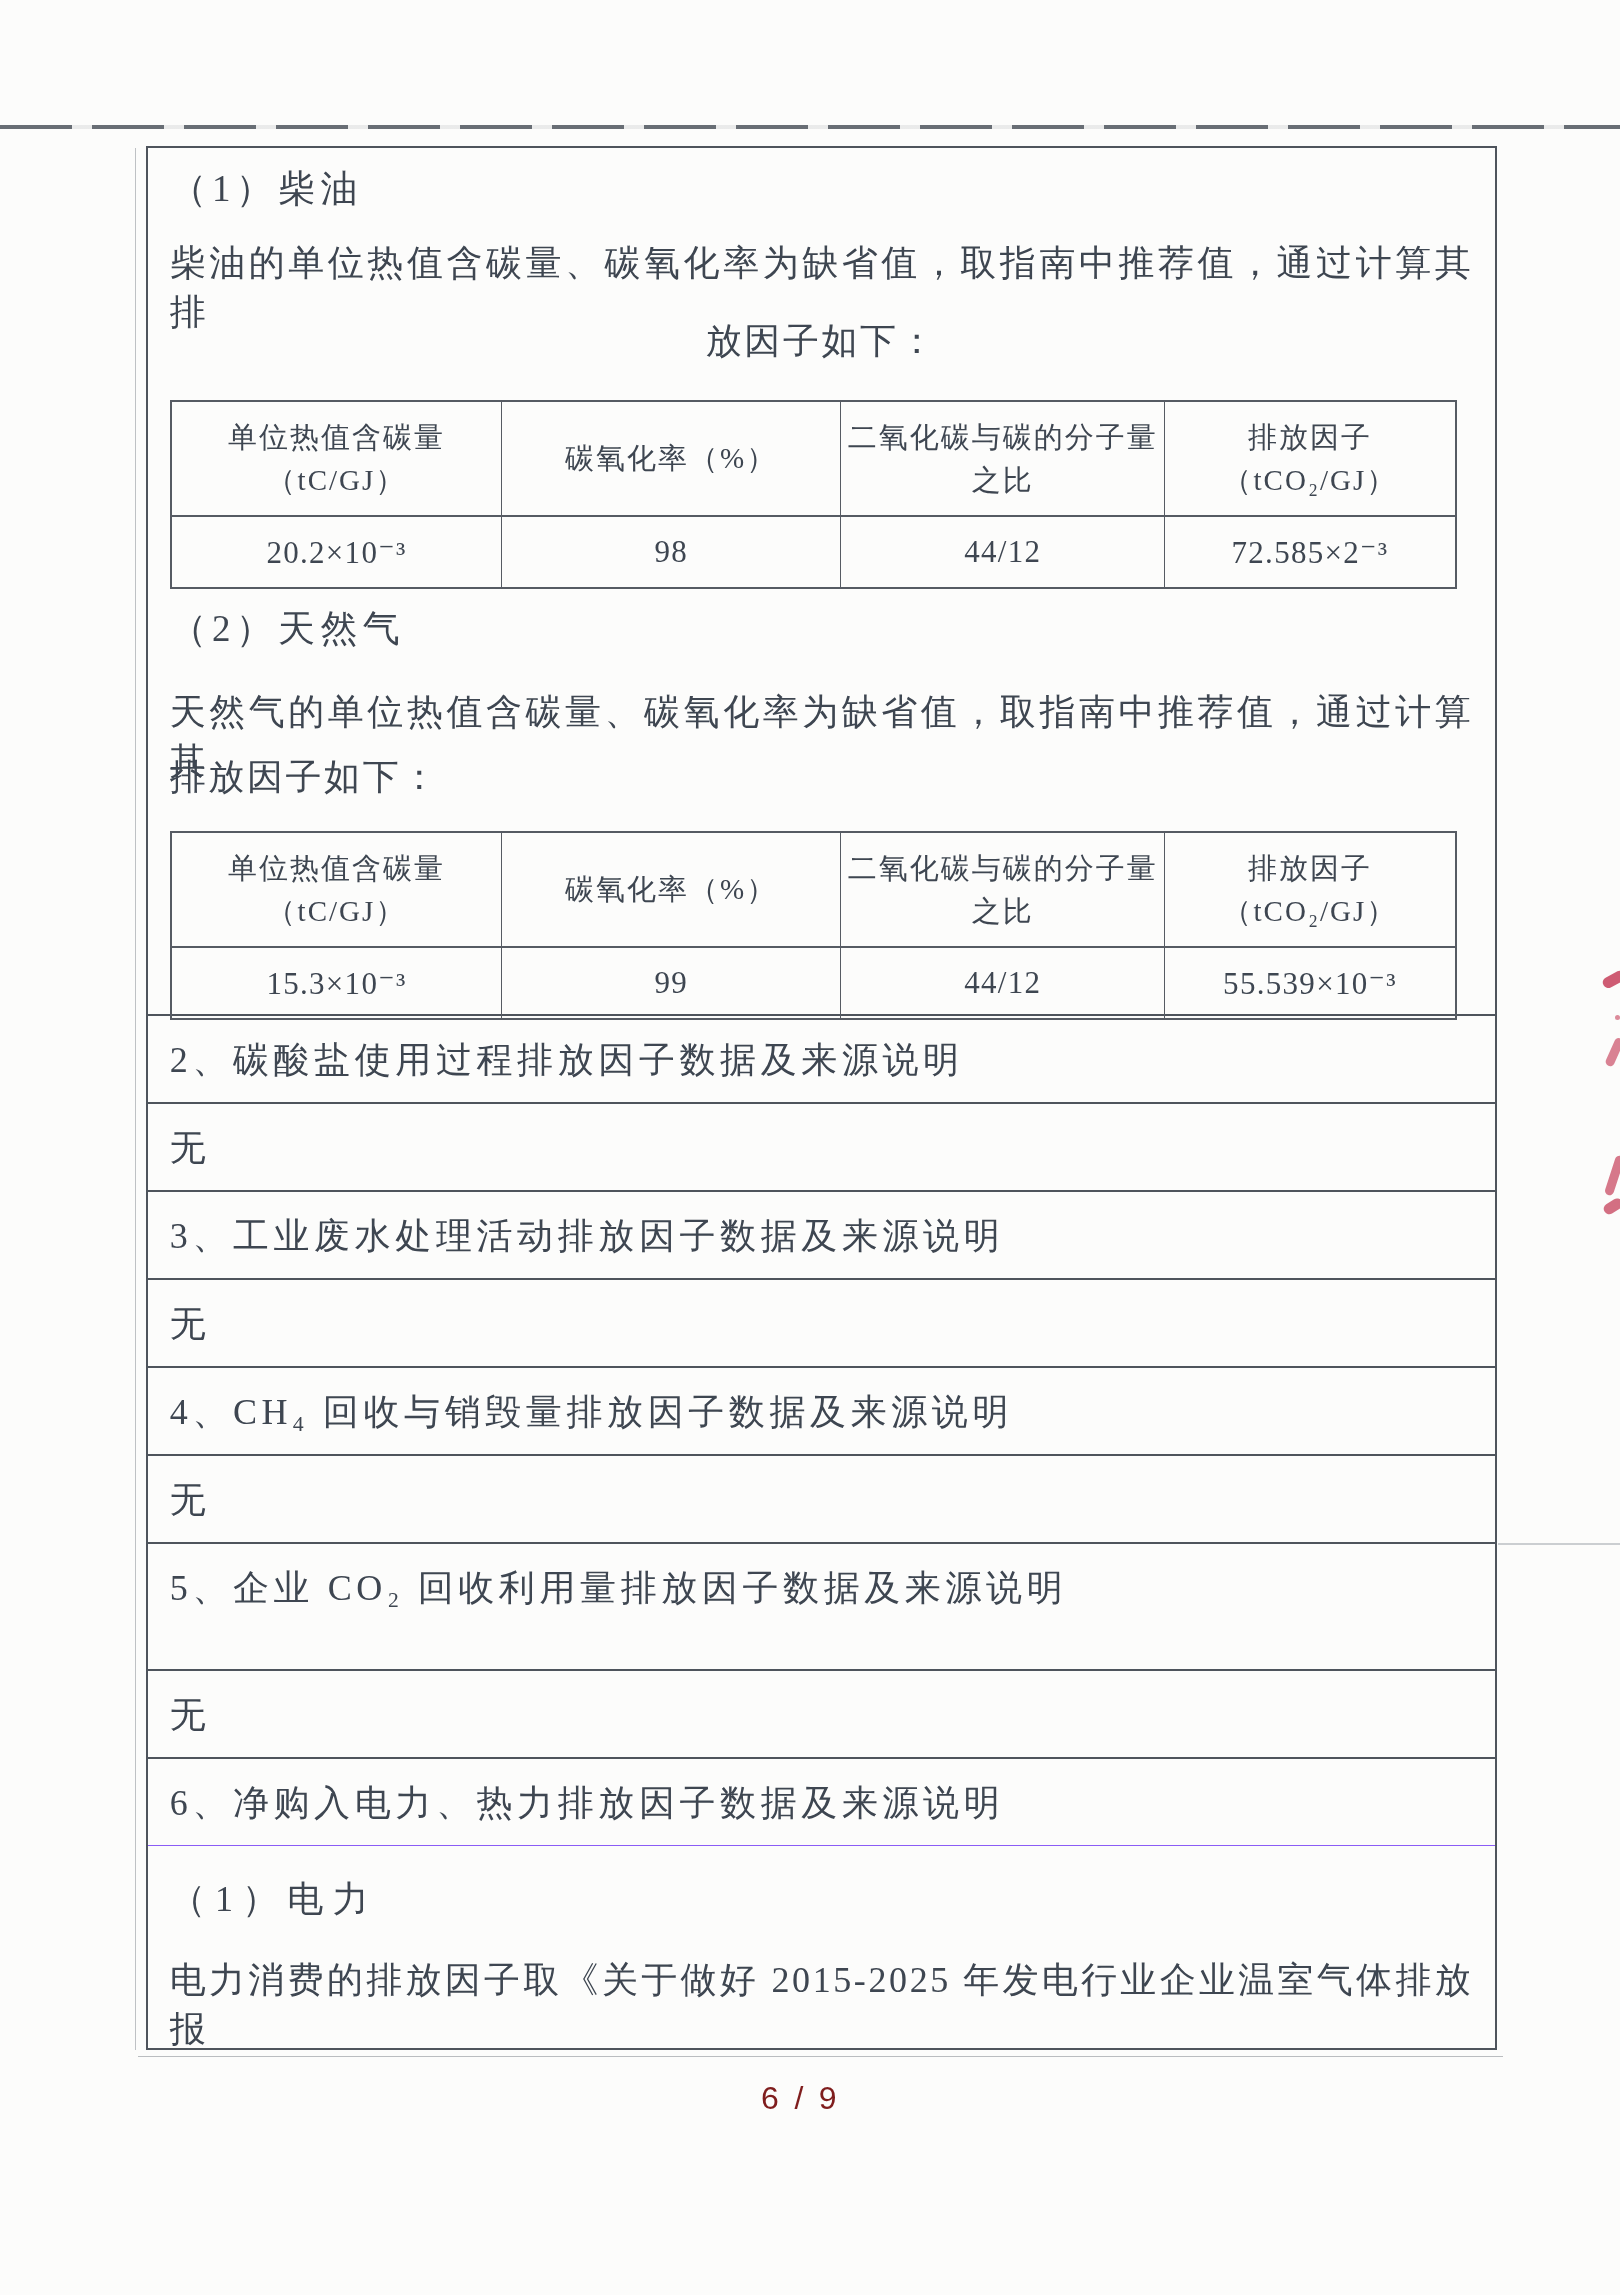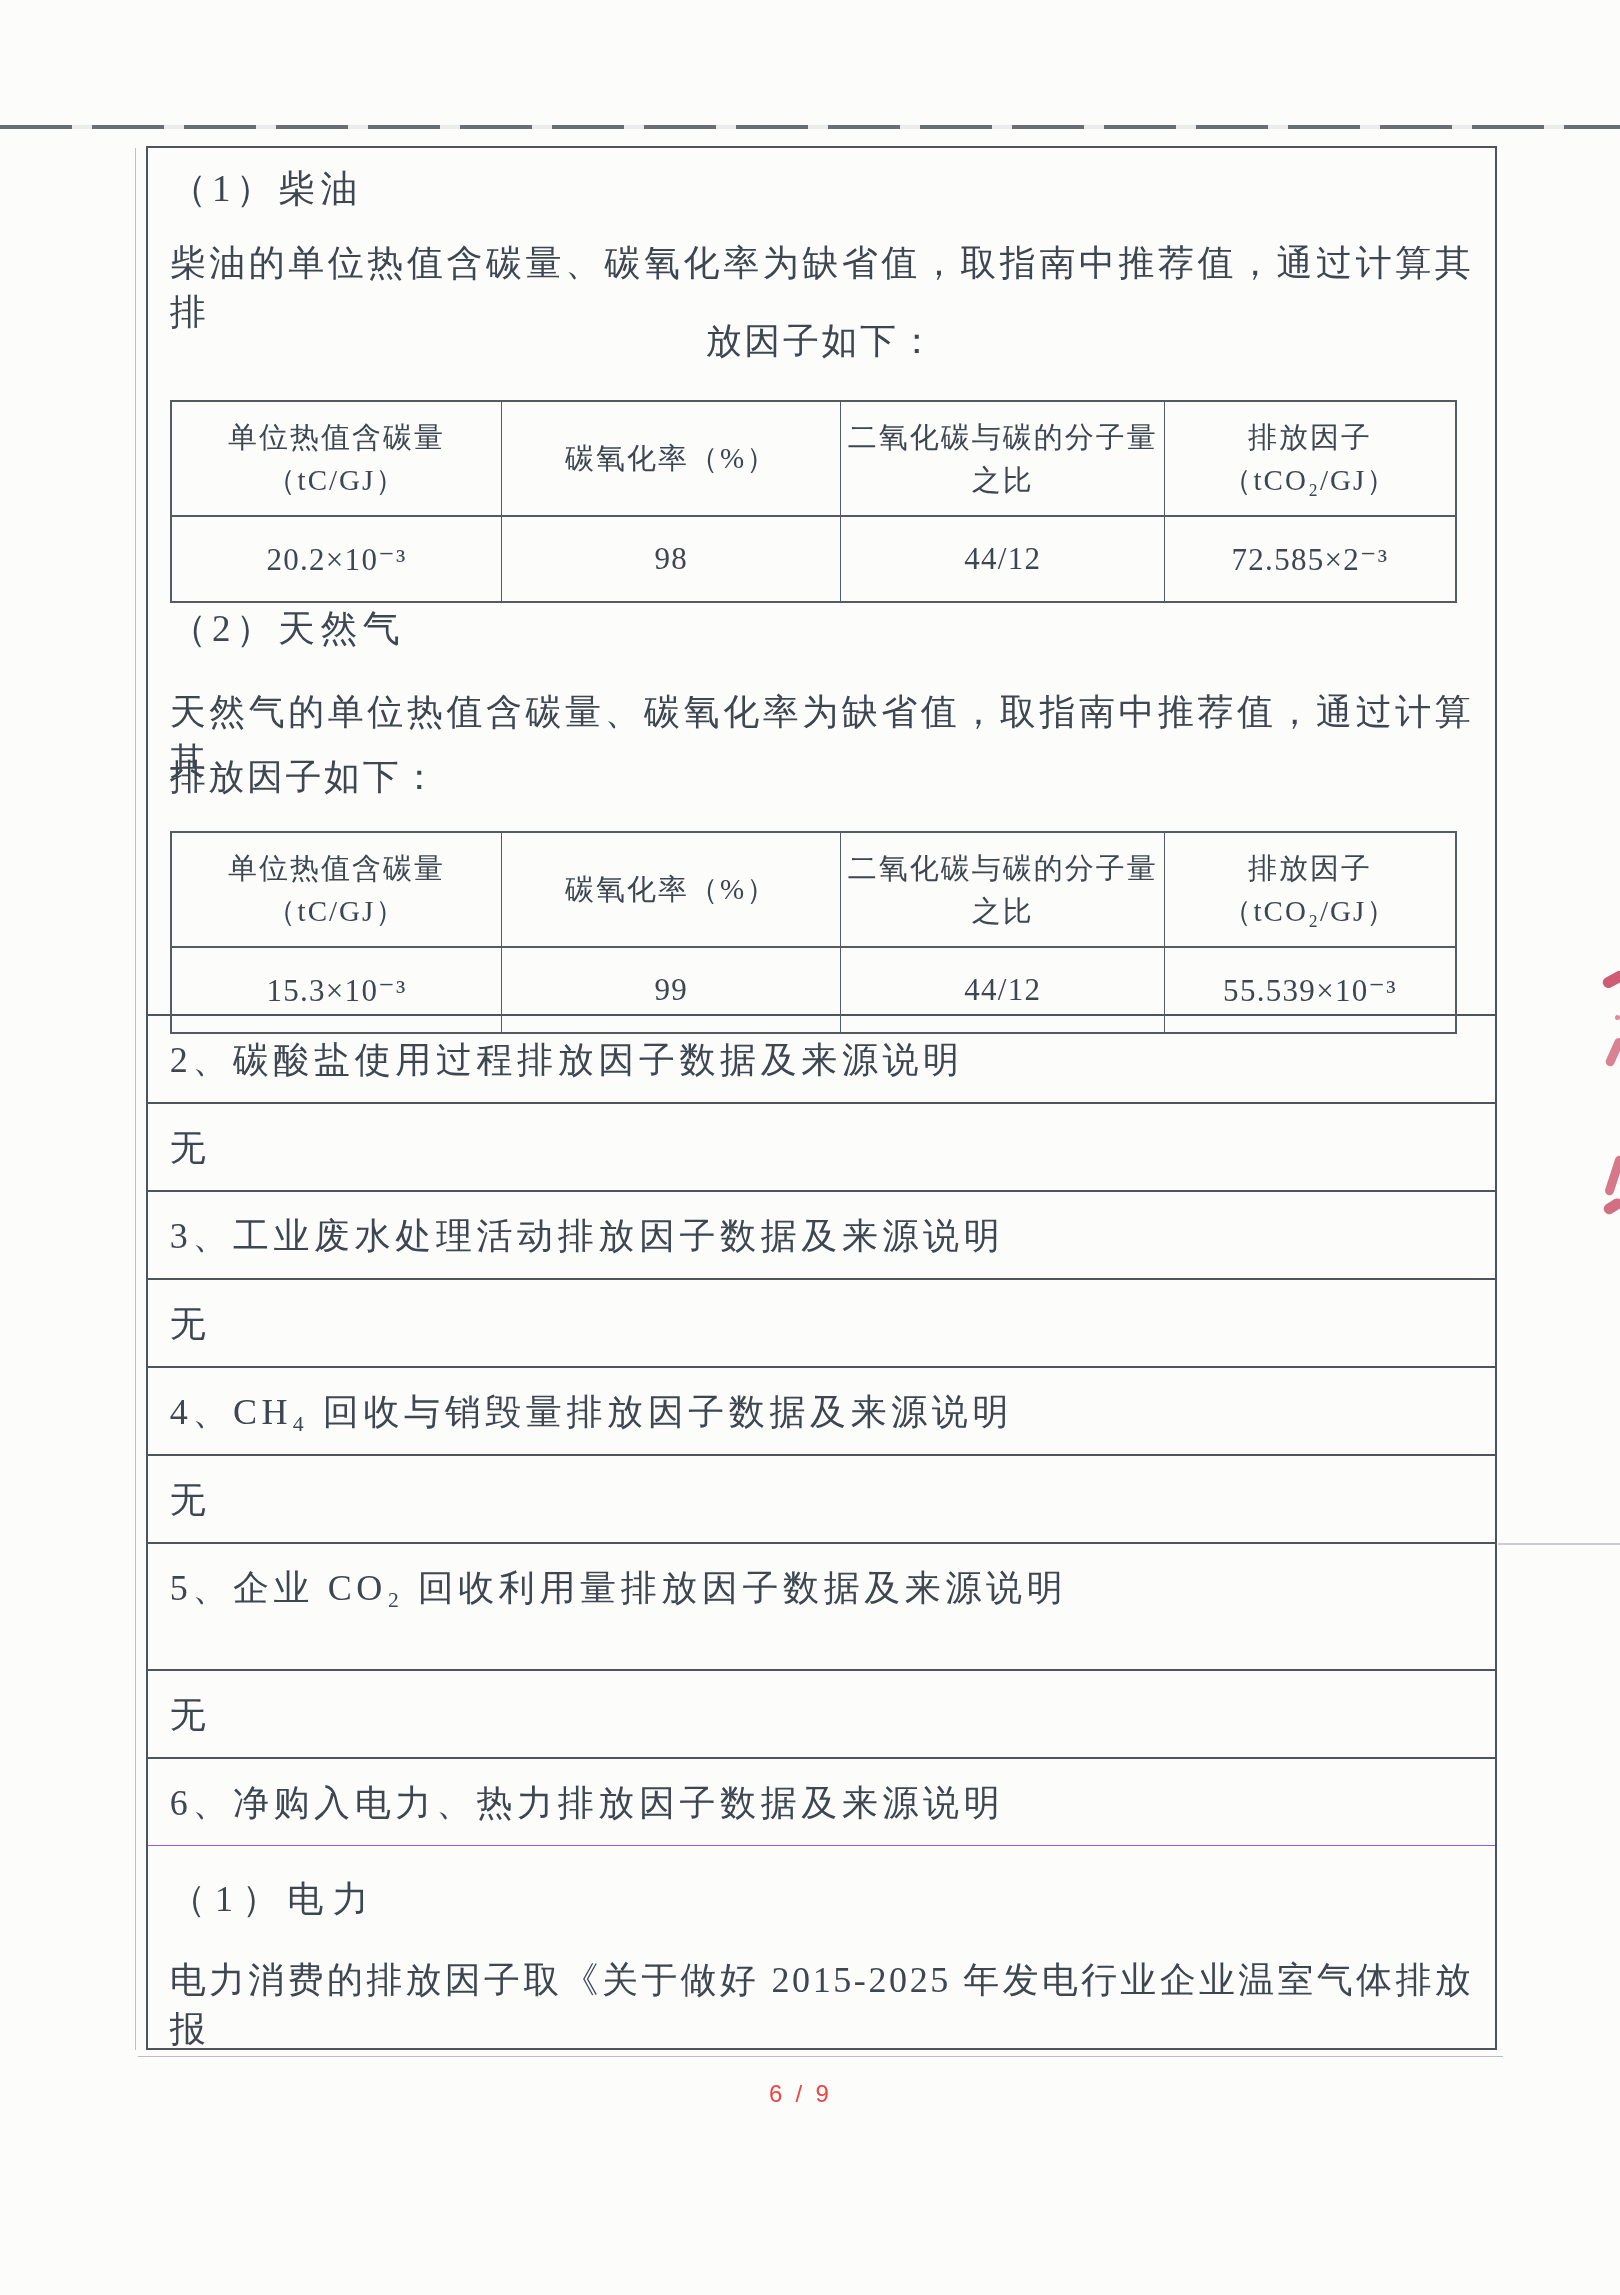--- a/index.html
+++ b/index.html
@@ -50,35 +50,35 @@
   .factor-table col.c1{width:331px;}
   .factor-table col.c2{width:339px;}
   .factor-table col.c3{width:324px;}
   .factor-table col.c4{width:291px;}
   .factor-table th,.factor-table td{
     border:1.3px solid #565b63;text-align:center;vertical-align:middle;
     font-weight:normal;padding:0;
   }
   .factor-table tr.thead-row{height:115px;}
   .factor-table tr.thead-row th{font-size:29px;letter-spacing:2px;line-height:1.45;border-bottom:2.6px solid #565b63;}
-  .factor-table tr.tdata-row{height:86px;}
+  .factor-table tr.tdata-row{height:72px;}
   .factor-table tr.tdata-row td{font-size:31px;letter-spacing:1.3px;}
   
   .row{box-sizing:border-box;height:88px;border-top:2px solid #4e545c;padding:19.7px 21.7px 0 21.7px;}
   .row-label{font-size:36px;letter-spacing:4.6px;white-space:nowrap;}
   .row-none{font-size:36px;letter-spacing:1.3px;}
   
   .cell-elec{box-sizing:border-box;position:relative;height:242px;border-top:1px solid #8b5cf6;}
   .h-elec{top:29px;font-size:36px;letter-spacing:9.2px;}
   .p-e1{top:110px;}
   .p-e2{top:184px;}
   
   .page-footer{
     position:absolute;left:0;top:2080px;width:1601px;text-align:center;
-    font-size:24px;letter-spacing:3.3px;color:#ef4444;
+    font-size:32px;letter-spacing:3.3px;color:#7f1d1d;
     font-family:"Liberation Sans","DejaVu Sans",sans-serif;
   }
 </style>
 </head>
 <body>
 
 <div class="artifact-top"></div>
 <div class="artifact-left"></div>
 <div class="artifact-bottom"></div>
 <div class="artifact-bleed"></div>

